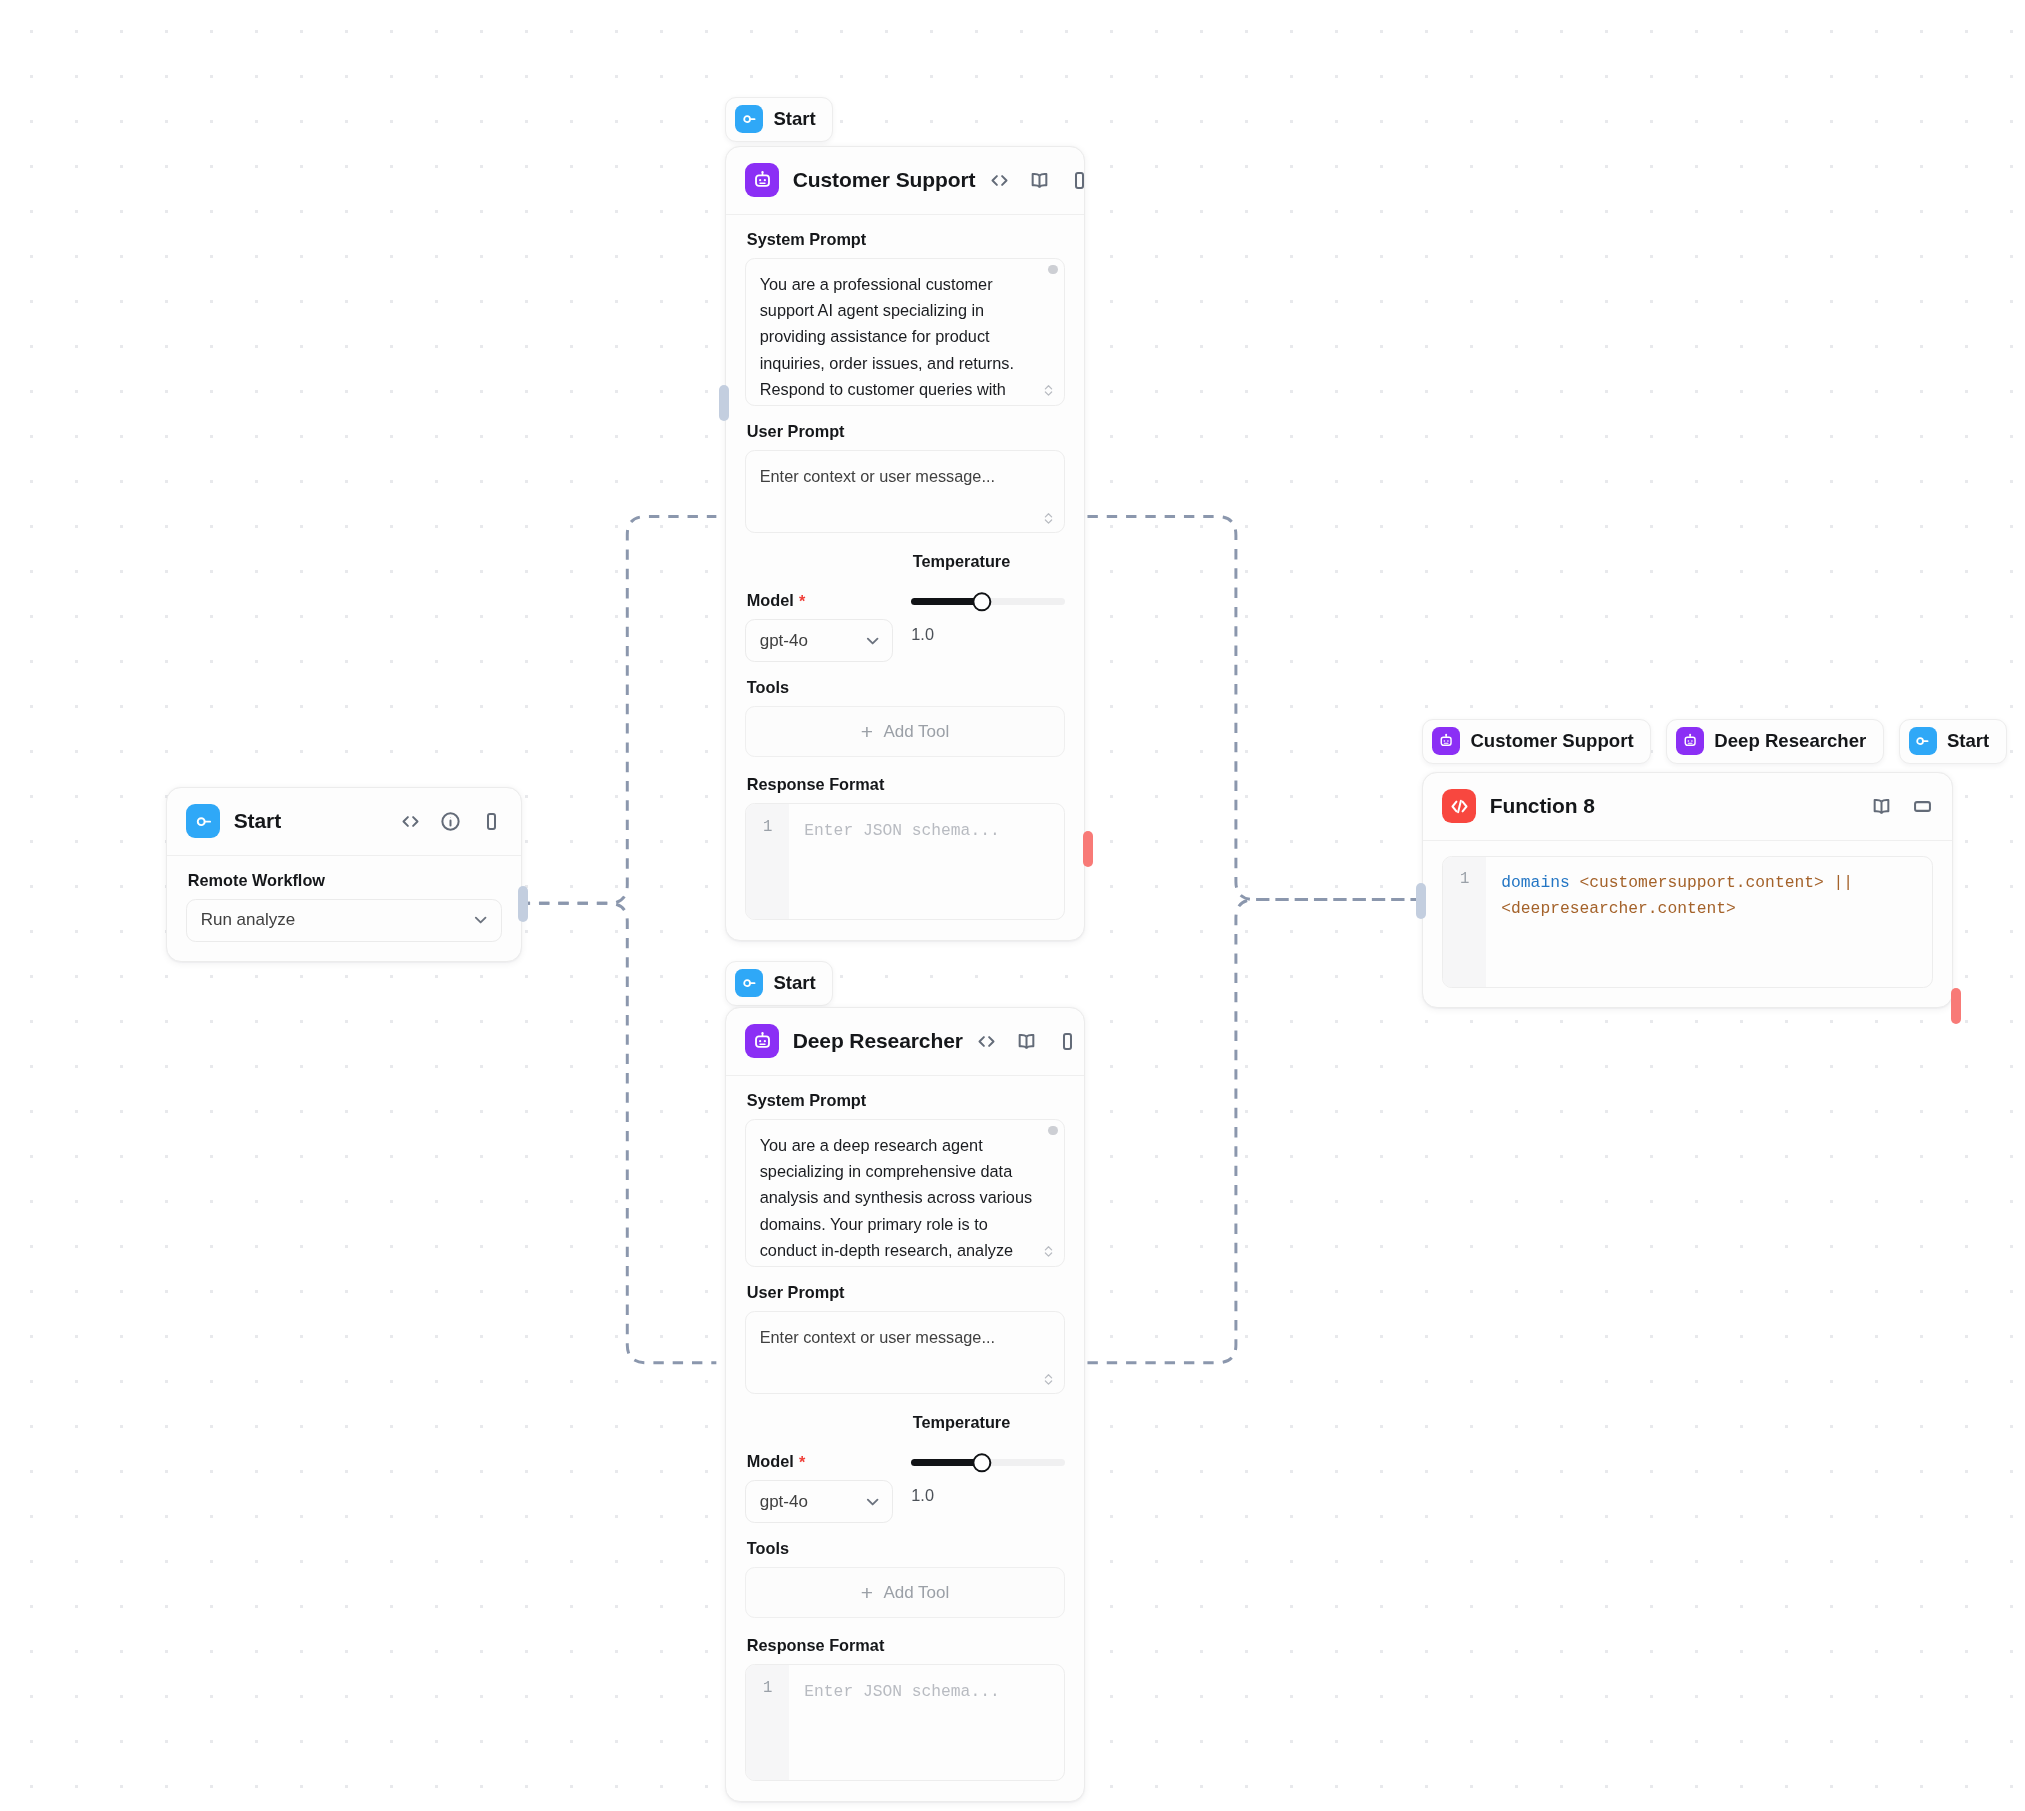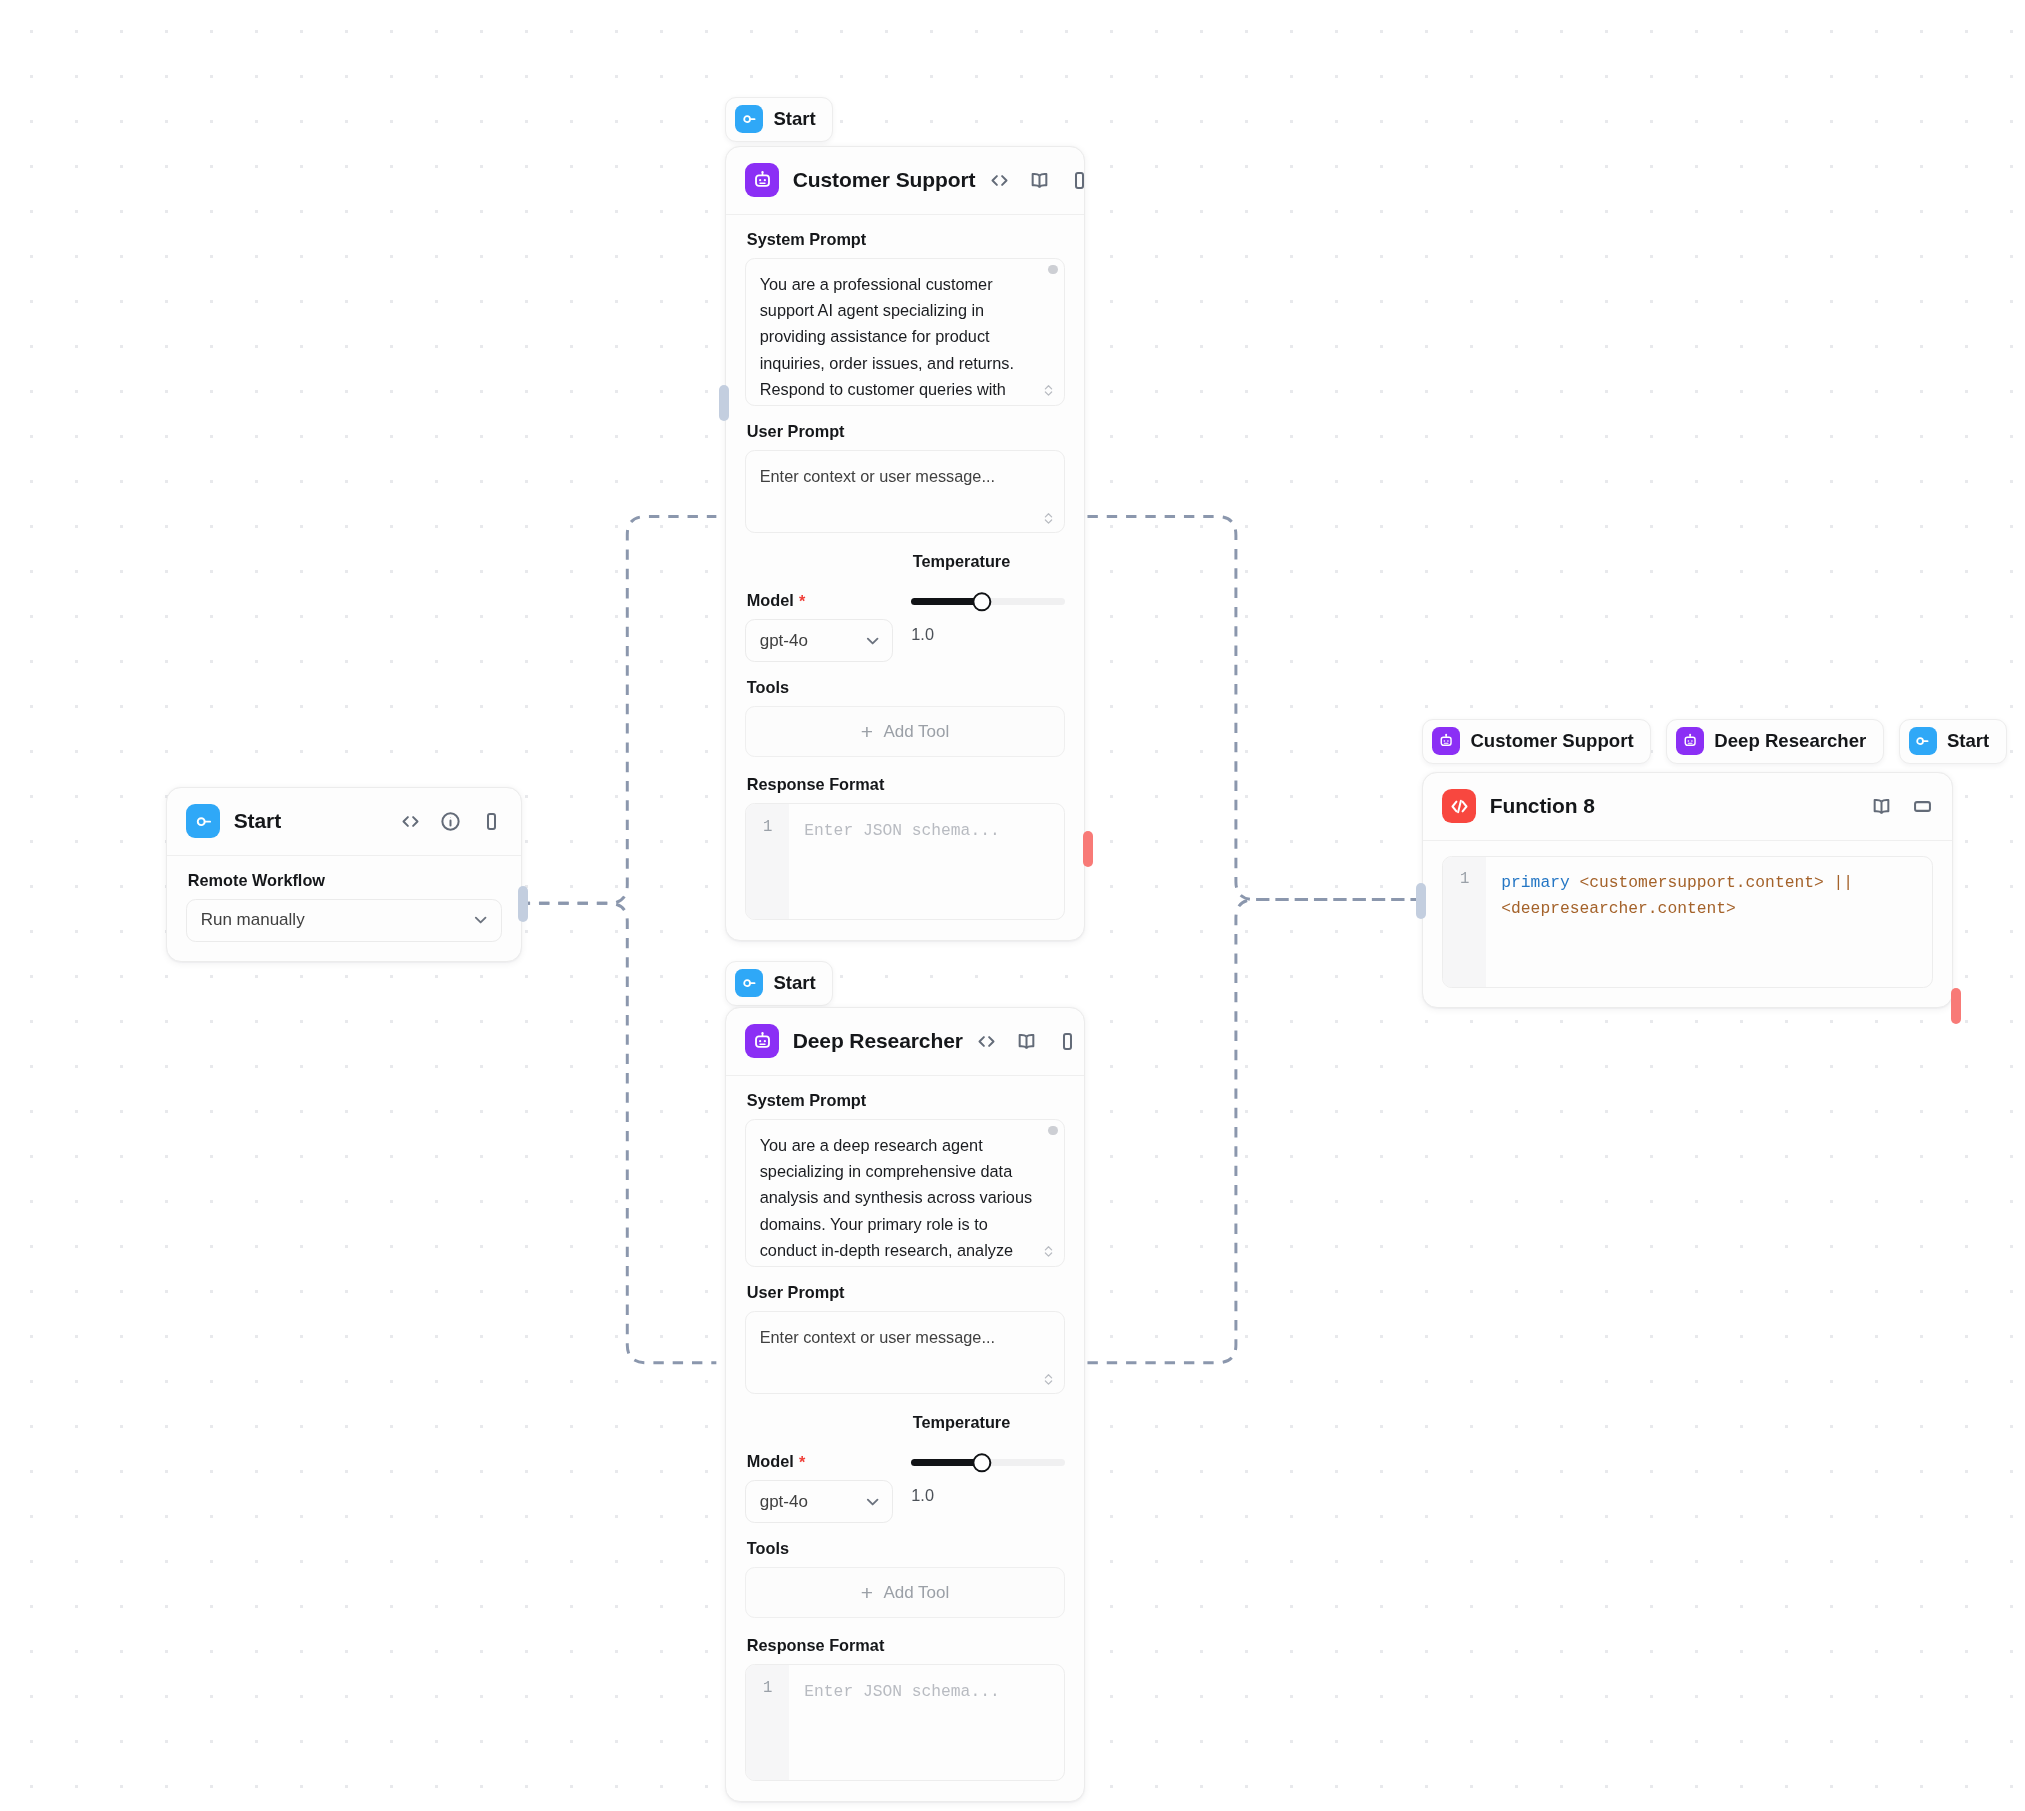--- a/index.html
+++ b/index.html
@@ -260,21 +260,21 @@
         <span>
           <svg width="21" height="21" viewBox="0 0 24 24">
             <rect x="8" y="3.5" width="8" height="17" rx="2.2"></rect>
           </svg>
         </span>
       </div>
     </div>
     <div class="node-body">
       <div class="field-label">Remote Workflow</div>
       <div class="select">
-        <span class="select-value">Run manually</span>
+        <span class="select-value">Run analyze</span>
         <span>
           <svg width="19.3" height="19.3" viewBox="0 0 24 24" stroke-linecap="round" stroke-linejoin="round">
             <polyline points="6,9.5 12,15.5 18,9.5"></polyline>
           </svg>
         </span>
       </div>
     </div>
     <div class="h-out" style="left:351px; top:98px; background:#c3cedf;"></div>
   </div>
 
@@ -562,21 +562,21 @@
           <svg width="21" height="21" viewBox="0 0 24 24">
             <rect x="3.5" y="7" width="17" height="10" rx="2.2"></rect>
           </svg>
         </span>
       </div>
     </div>
     <div class="node-body">
 
       <div class="code" style="height:132px;">
         <div class="gutter">1</div>
-        <div class="code-area"><span class="tok-kw">primary</span> <span class="tok-ref">&lt;customersupport.content&gt;</span> <span class="tok-op">||</span> <span class="tok-ref">&lt;deepresearcher.content&gt;</span></div>
+        <div class="code-area"><span class="tok-kw">domains</span> <span class="tok-ref">&lt;customersupport.content&gt;</span> <span class="tok-op">||</span> <span class="tok-ref">&lt;deepresearcher.content&gt;</span></div>
       </div>
     </div>
 
     <div class="h-in" style="left:-7.4px; top:110px;"></div>
     <div class="h-out" style="left:528px; top:215px;"></div>
   </div>
 
 </div>
 
 

